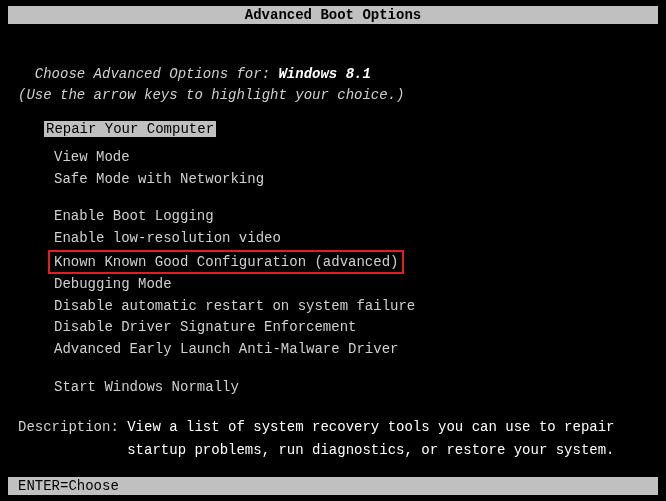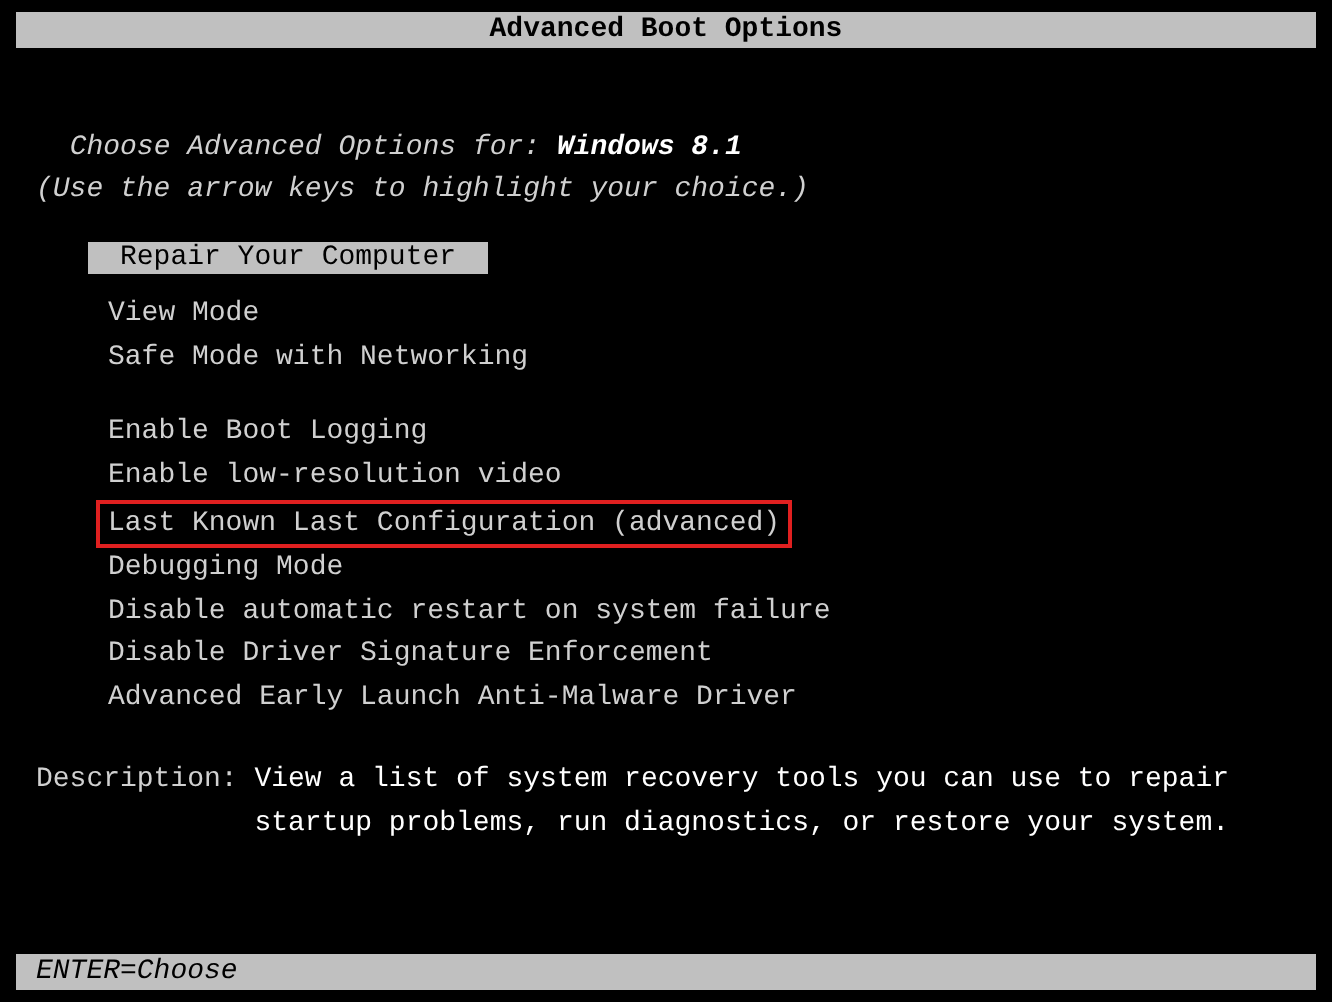--- a/index.html
+++ b/index.html
@@ -37,21 +37,21 @@
   .menu-group { margin-bottom: 16px; }
   .menu-item {
     line-height: 1.55;
     white-space: pre;
     color: #d0d0d0;
   }
   .highlighted {
     background: #c0c0c0;
     color: #000;
     display: inline-block;
-    padding: 0 16px;
+    padding: 0 2px;
   }
   .boxed-wrap {
     line-height: 1.55;
   }
   .boxed {
     display: inline-block;
     border: 2px solid #e02020;
     padding: 1px 4px;
     line-height: 1.3;
   }
@@ -62,21 +62,20 @@
   .desc-label { color: #d0d0d0; }
   .desc-text { color: #fff; font-weight: normal; }
   .footer {
     position: absolute;
     left: 8px; right: 8px; bottom: 6px;
     background: #c0c0c0;
     color: #000;
     display: flex;
     justify-content: space-between;
     padding: 1px 10px;
-    font-style: italic;
   }
 </style>
 </head>
 <body>
 
 <div class="title-bar">
   <span>Advanced Boot Options</span>
 </div>
 
 <div class="line">
@@ -89,25 +88,28 @@
 </div>
 
 <div class="menu" id="menu">
     <div class="menu-group">
       <div class="menu-item">View Mode</div>
       <div class="menu-item">Safe Mode with Networking</div>
     </div>
     <div class="menu-group">
       <div class="menu-item">Enable Boot Logging</div>
       <div class="menu-item">Enable low-resolution video</div>
-      <div class="boxed-wrap" style="margin-left: -6px;"><span class="boxed">Last Known Last Configuration (advanced)</span></div>
+      <div class="boxed-wrap" style="margin-left: -6px;"><span class="boxed">Known Known Good Configuration (advanced)</span></div>
       <div class="menu-item">Debugging Mode</div>
       <div class="menu-item">Disable automatic restart on system failure</div>
       <div class="menu-item">Disable Driver Signature Enforcement</div>
       <div class="menu-item">Advanced Early Launch Anti-Malware Driver</div>
+    </div>
+    <div class="menu-group">
+      <div class="menu-item">Start Windows Normally</div>
     </div>
   </div>
 
 <div class="desc-block">
   <span class="desc-label">Description: </span><span class="desc-text">View a list of system recovery tools you can use to repair</span><br>
   <span style="visibility:hidden">Description: </span><span class="desc-text">startup problems, run diagnostics, or restore your system.</span>
 </div>
 
 <div class="footer">
   <span>ENTER=Choose</span>

